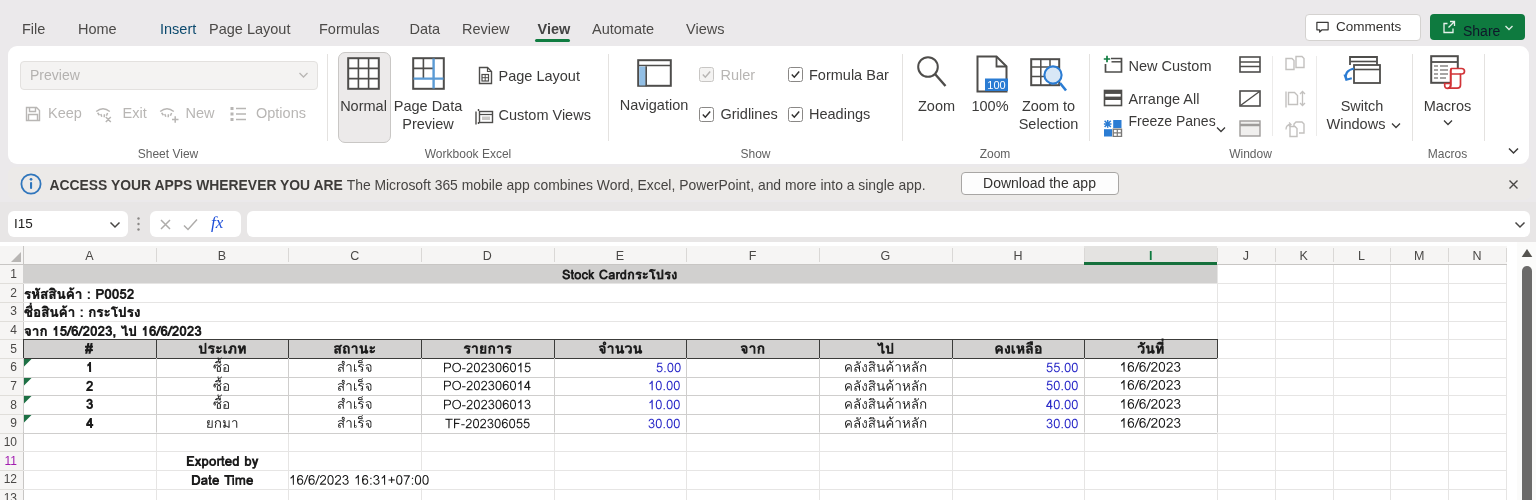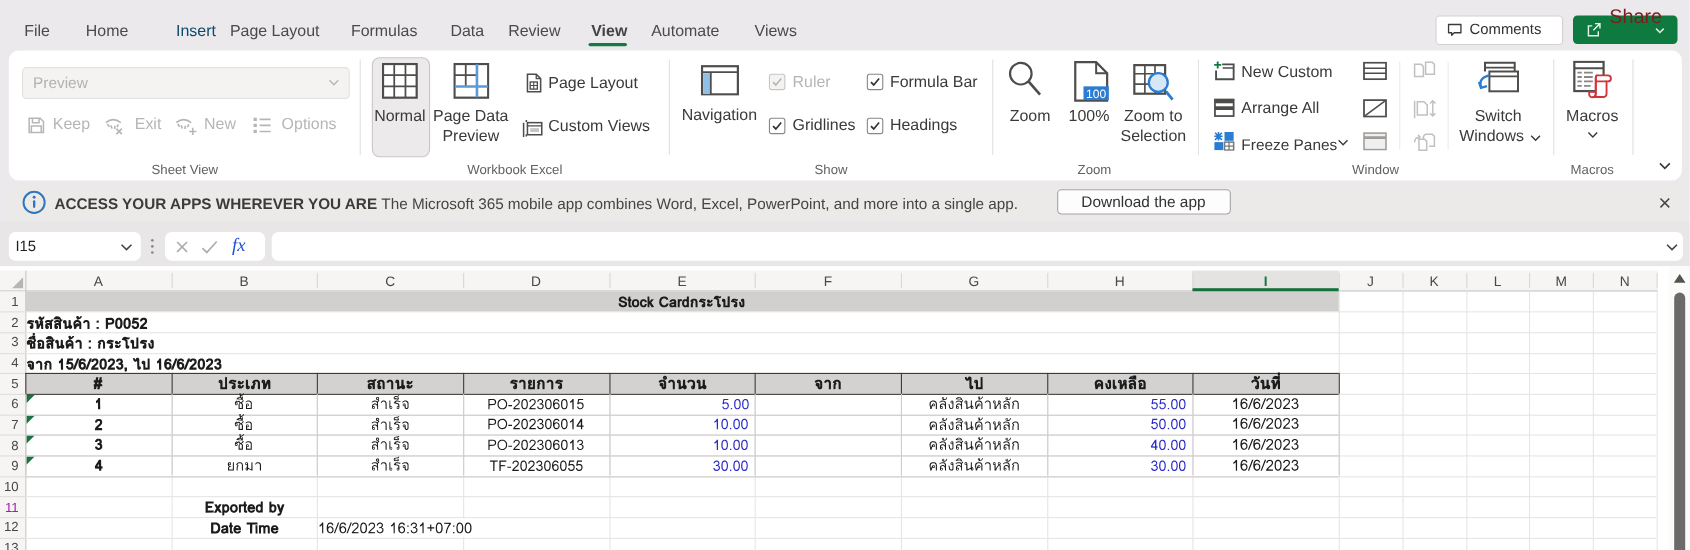--- a/index.html
+++ b/index.html
@@ -23,21 +23,21 @@
 <div class="a" style="left:1304.5px;top:13.5px;width:114px;height:25px;background:#fff;border:1px solid #d4d2d0;border-radius:4px"></div>
 <svg class="a" style="left:1315px;top:19px" width="15" height="15" viewBox="0 0 16 16">
     <path d="M2 3.5h12v8H7.5L5 14v-2.5H2z" fill="none" stroke="#3b3a39" stroke-width="1.3" stroke-linejoin="round"></path>
   </svg>
 <div class="a" style="left:1336px;top:19px;font-size:13.5px;color:#33312f">Comments</div>
 <div class="a" style="left:1429.5px;top:13.5px;width:95px;height:26px;background:#0e7a3f;border-radius:4px"></div>
 <svg class="a" style="left:1441px;top:18.5px" width="16" height="16" viewBox="0 0 16 16">
     <path d="M6.5 4.5H3v9h9V9.5" fill="none" stroke="#e8f2ec" stroke-width="1.3"></path>
     <path d="M9 2.5h4.5V7M13.3 2.7 7.5 8.5" fill="none" stroke="#e8f2ec" stroke-width="1.3"></path>
   </svg>
-<div class="a" style="left:1463px;top:5px;font-size:18px;color:#7f1d1d">Share</div>
+<div class="a" style="left:1463px;top:23px;font-size:14px;color:#0f172a">Share</div>
 <svg class="a" style="left:1503px;top:22px" width="12" height="12" viewBox="0 0 12 12">
     <path d="M2.5 4 6 7.5 9.5 4" fill="none" stroke="#dcebe2" stroke-width="1.4"></path>
   </svg>
 <div class="a" style="left:8px;top:46px;width:1520.5px;height:117.5px;background:#fff;border-radius:9px"></div>
 <div class="sep" style="left:327px;top:54px;height:87px"></div>
 <div class="sep" style="left:608px;top:54px;height:87px"></div>
 <div class="sep" style="left:902px;top:54px;height:87px"></div>
 <div class="sep" style="left:1088.5px;top:54px;height:87px"></div>
 <div class="sep" style="left:1411.5px;top:54px;height:87px"></div>
 <div class="sep" style="left:1483.5px;top:54px;height:87px"></div>
@@ -161,21 +161,21 @@
     <rect x="1.5" y="7.6" width="17" height="3.4" fill="#4e4d4b"></rect>
   </svg>
 <div class="btxt" style="left:1128.5px;top:91px">Arrange All</div>
 <svg class="a" style="left:1103px;top:119px" width="20" height="18" viewBox="0 0 20 18">
 <rect x="10.2" y="10.2" width="8.3" height="7.3" fill="none" stroke="#7a7977" stroke-width="1.4"></rect>
     <path d="M14.3 10.2v7.3 M10.2 13.8h8.3" stroke="#7a7977" stroke-width="1.2"></path>
 <rect x="10.2" y="1" width="8.3" height="8" fill="#2b7cd3"></rect>
     <rect x="1" y="10.2" width="8" height="7.3" fill="#2b7cd3"></rect>
 <path d="M4.7 1v7.8 M0.9 4.9h7.6 M1.6 1.7l6.2 6.4 M7.8 1.7 1.6 8.1" stroke="#2b7cd3" stroke-width="1.5" fill="none"></path>
   </svg>
-<div class="btxt" style="left:1128.5px;top:123px;font-size:14px">Freeze Panes</div>
+<div class="btxt" style="left:1128.5px;top:113px;font-size:14px">Freeze Panes</div>
 <svg class="a" style="left:1215px;top:123.5px" width="12" height="11" viewBox="0 0 12 11">
     <path d="M2 3.5 6 7.5 10 3.5" fill="none" stroke="#3b3a39" stroke-width="1.3"></path>
   </svg>
 <svg class="a" style="left:1238.5px;top:56px" width="22" height="17" viewBox="0 0 22 17">
 <rect x="1" y="1" width="20" height="15" fill="none" stroke="#4e4d4b" stroke-width="1.6"></rect>
 <path d="M1 6h20 M1 10.5h20" stroke="#4e4d4b" stroke-width="1.4"></path>
   </svg>
 <svg class="a" style="left:1238.5px;top:89.5px" width="22" height="17" viewBox="0 0 22 17">
 <rect x="1" y="1" width="20" height="15" fill="none" stroke="#4e4d4b" stroke-width="1.6"></rect>
 <path d="M20.5 1.5 1.5 15.5" stroke="#4e4d4b" stroke-width="1.4"></path>

